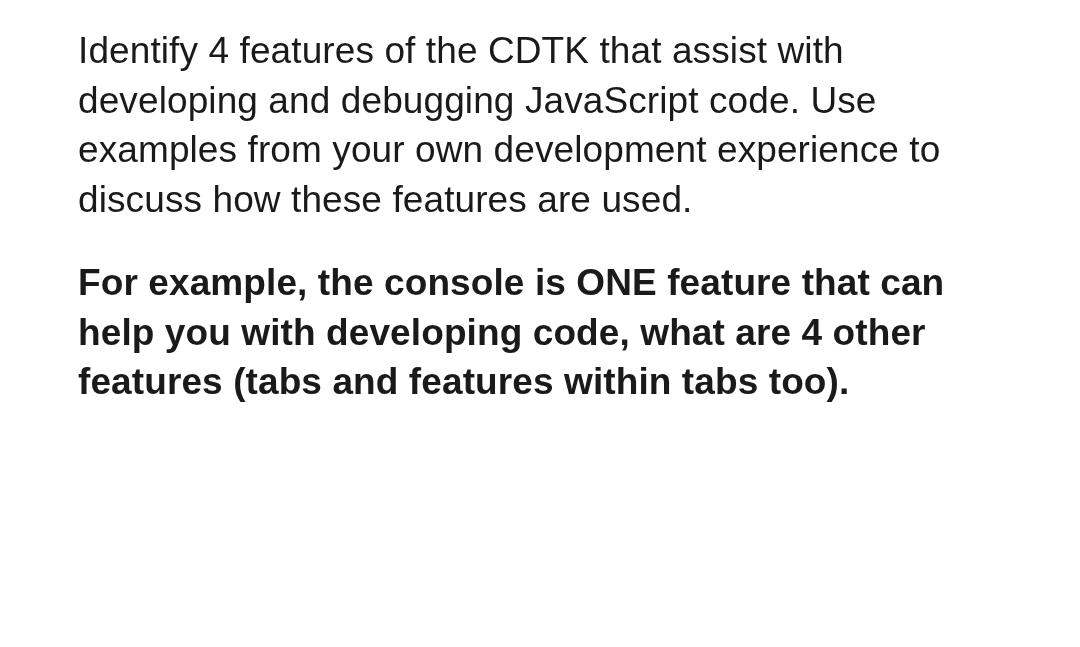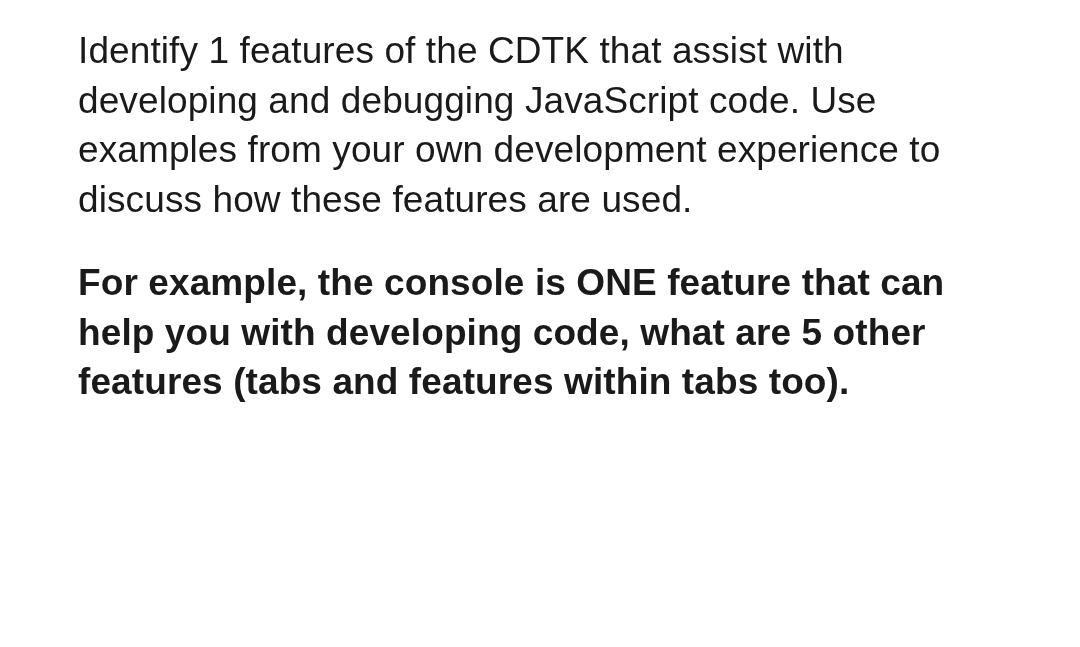--- a/index.html
+++ b/index.html
@@ -23,16 +23,16 @@
     letter-spacing: 0.1px;
   }
   .para.bold {
     font-weight: 700;
   }
 </style>
 </head>
 <body>
 
 <div class="page">
-  <p class="para">Identify 1 features of the CDTK that assist with developing and debugging JavaScript code. Use examples from your own development experience to discuss how these features are used.</p>
+  <p class="para">Identify 4 features of the CDTK that assist with developing and debugging JavaScript code. Use examples from your own development experience to discuss how these features are used.</p>
 
-  <p class="para bold">For example, the console is ONE feature that can help you with developing code, what are 5 other features (tabs and features within tabs too).</p>
+  <p class="para bold">For example, the console is ONE feature that can help you with developing code, what are 4 other features (tabs and features within tabs too).</p>
 </div>
 
 </body></html>

